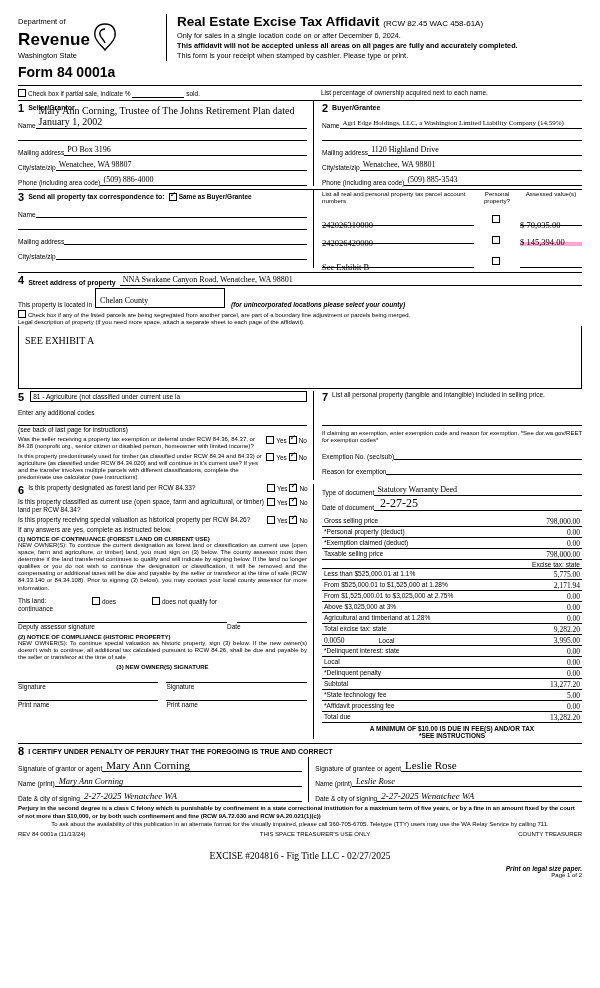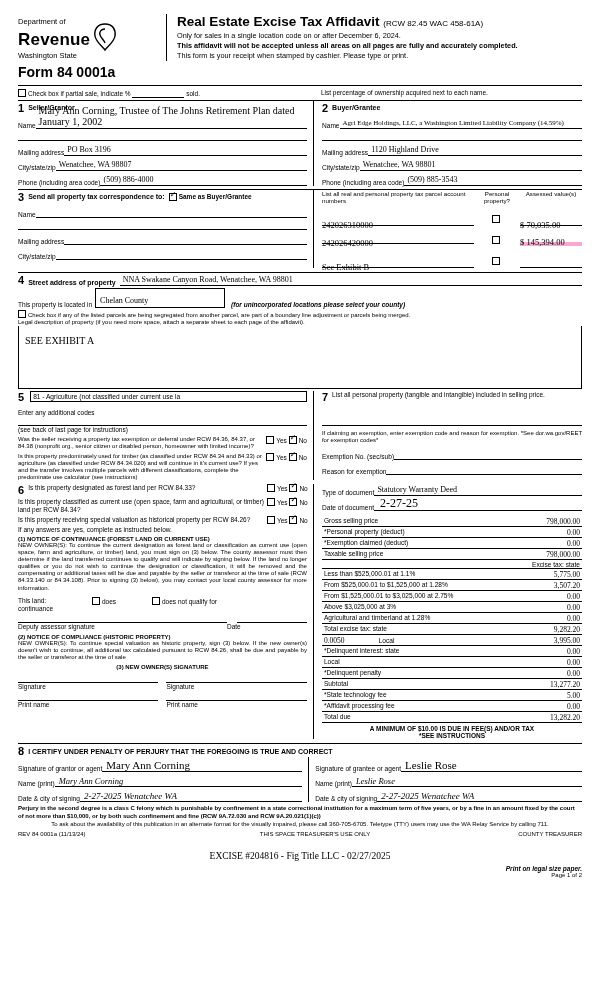--- a/index.html
+++ b/index.html
@@ -363,21 +363,21 @@
           </div>
         <div class="amtrow" style="justify-content:flex-end;">
             <span>Excise tax: state</span>
           </div>
         <div class="amtrow">
             <span>Less than $525,000.01 at 1.1%</span>
             <span class="v">5,775.00</span>
           </div>
         <div class="amtrow">
             <span>From $525,000.01 to $1,525,000 at 1.28%</span>
-            <span class="v">3,507.20</span>
+            <span class="v">2,171.94</span>
           </div>
         <div class="amtrow">
             <span>From $1,525,000.01 to $3,025,000 at 2.75%</span>
             <span class="v">0.00</span>
           </div>
         <div class="amtrow">
             <span>Above $3,025,000 at 3%</span>
             <span class="v">0.00</span>
           </div>
         <div class="amtrow">

